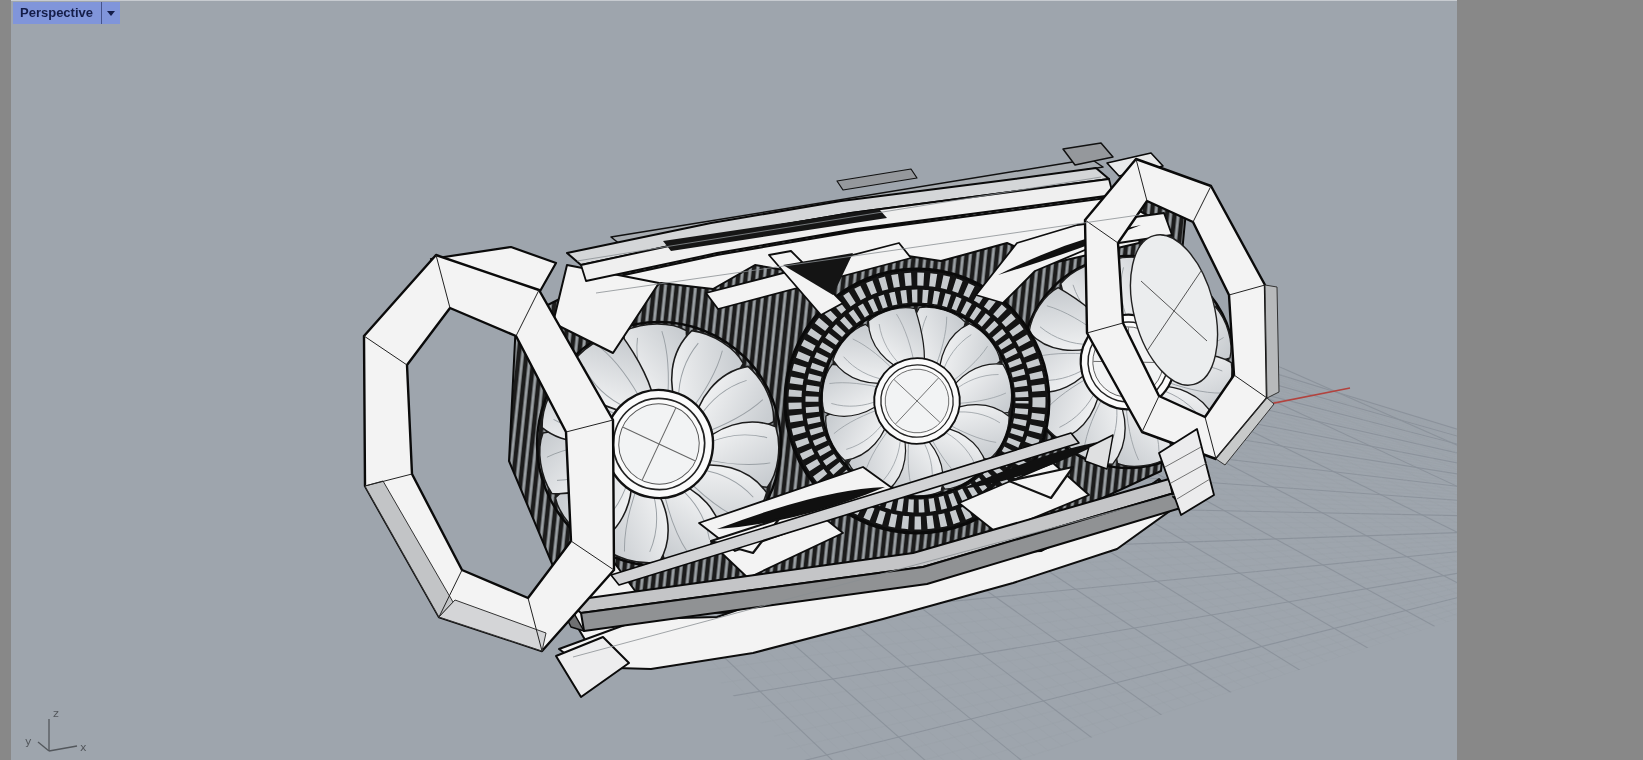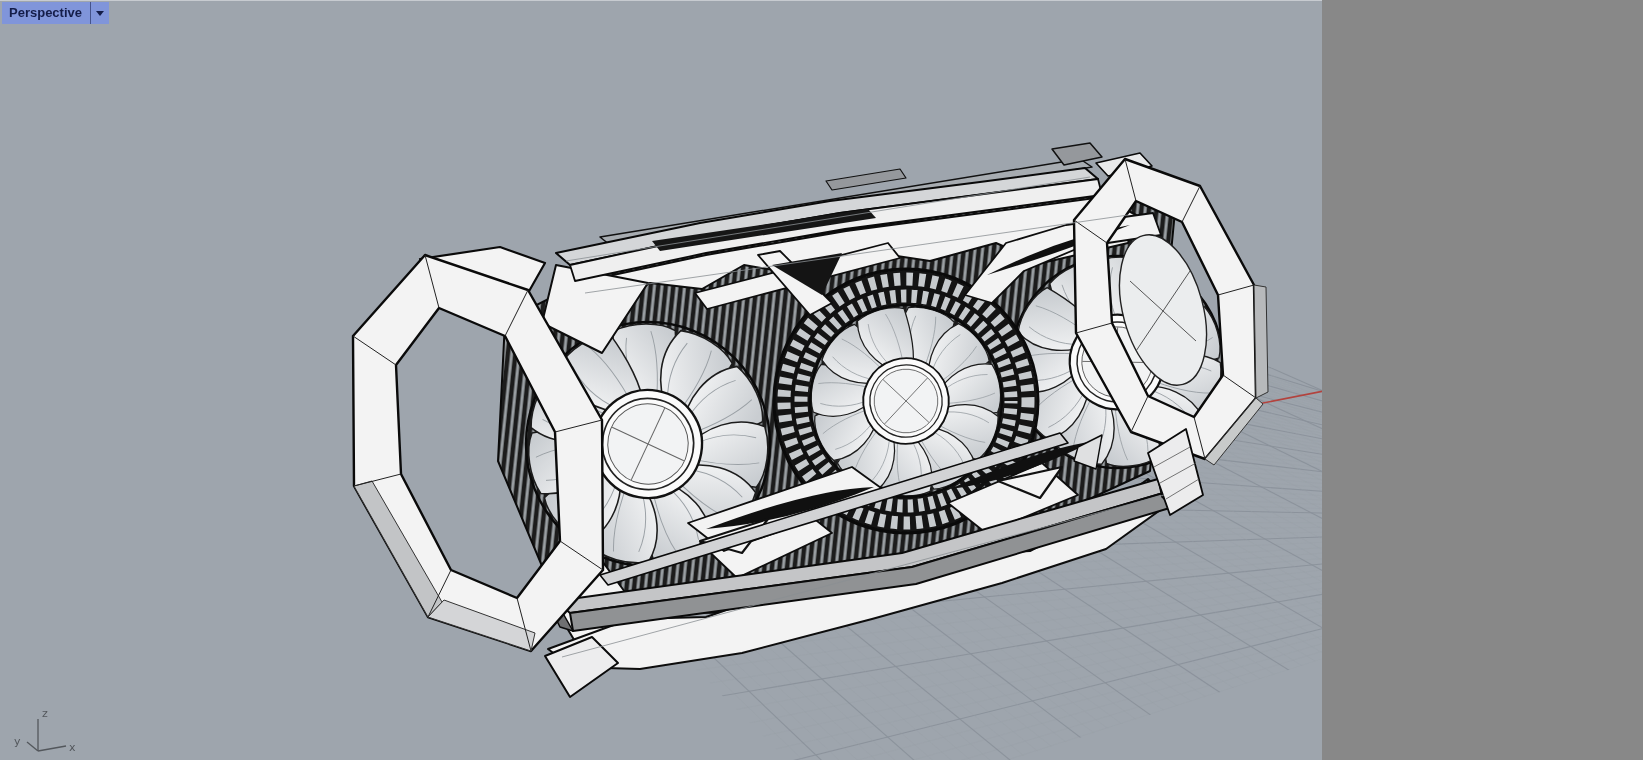--- a/index.html
+++ b/index.html
@@ -7,25 +7,26 @@
     --label-bg:#8095da;
     --label-text:#141d49;
     --grid-major:#8b929b;
     --grid-minor:#9aa0a8;
     --axis-red:#b2433e;
     --gizmo:#53575c;
   }
   html,body{margin:0;padding:0;background:#888;}
   .viewport{
     position:relative;
-    width:1322px;height:760px;
+    width:1446px;height:760px;
     background:var(--background);
     overflow:hidden;
     border-top:1px solid #c7cbd0;
     font-family:"Liberation Sans",sans-serif;
+    margin-left:11px;
   }
   .viewport svg{position:absolute;inset:0;display:block;}
   .vp-label{
     position:absolute;top:1px;left:2px;
     display:flex;align-items:stretch;
     background:var(--label-bg);
     color:var(--label-text);
     font-weight:bold;font-size:13px;
     z-index:5;cursor:pointer;
     user-select:none;

